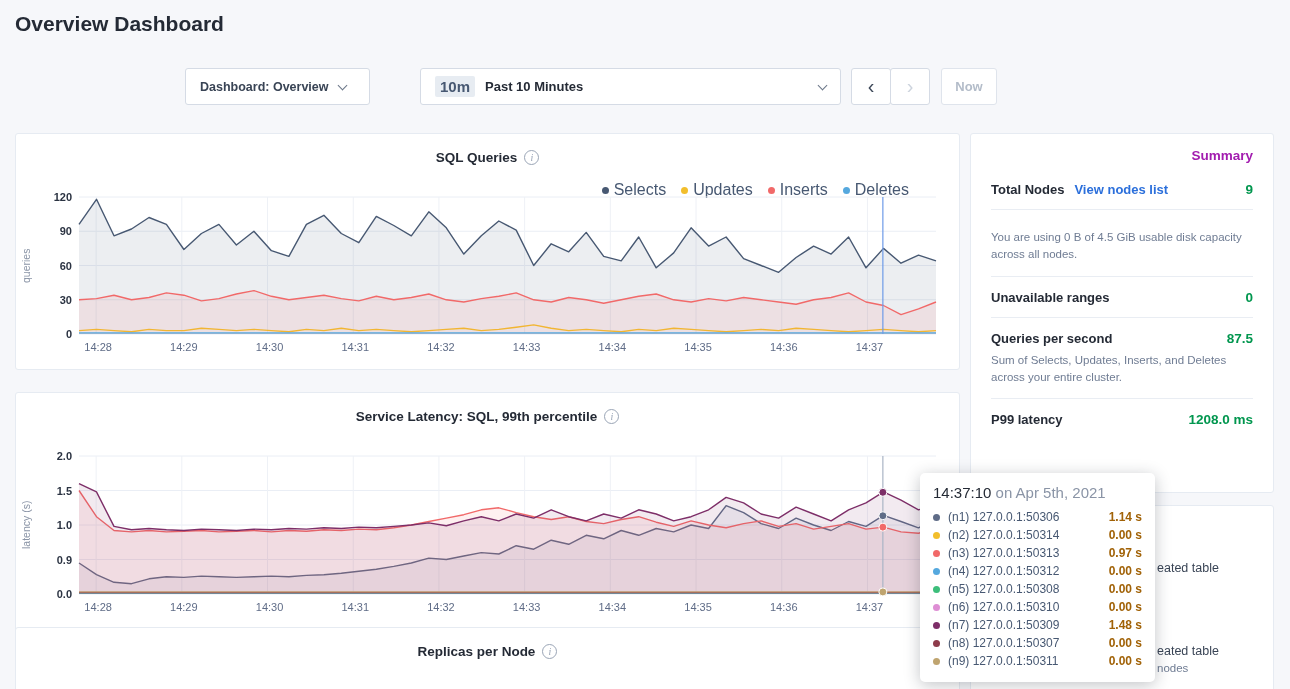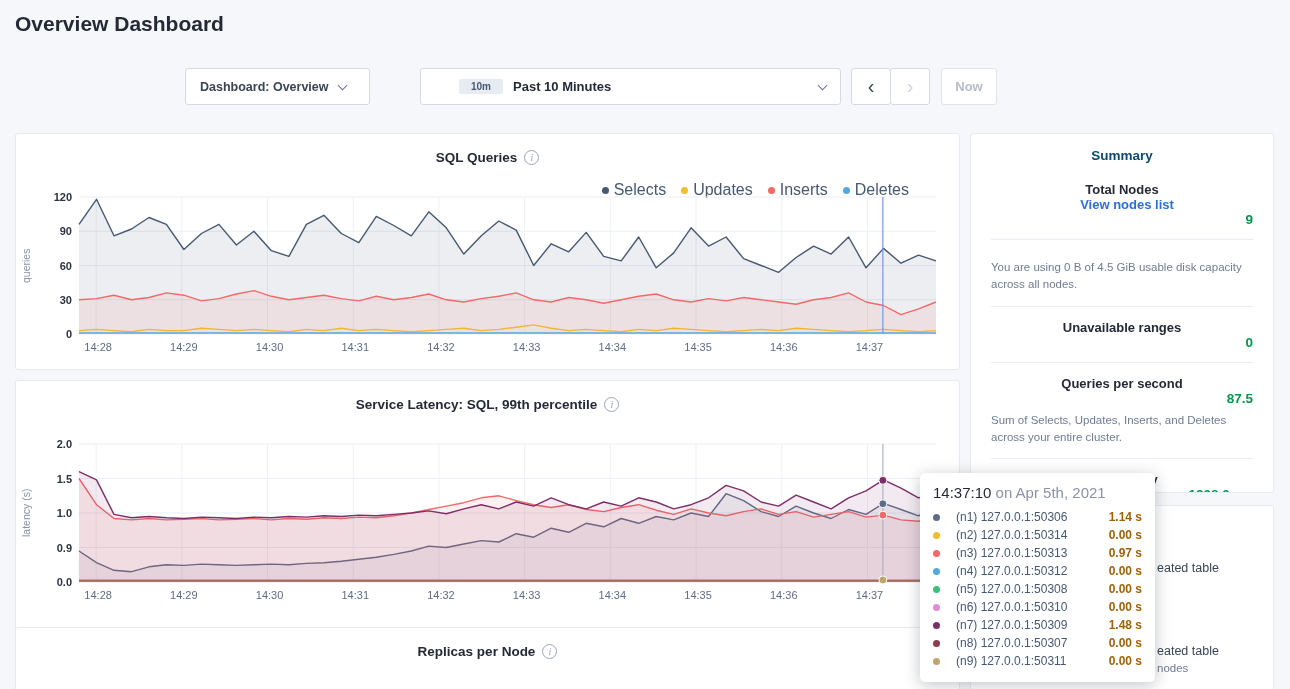--- a/index.html
+++ b/index.html
@@ -12,78 +12,78 @@
   
   .dropdown { position:absolute; top:68px; height:37px; background:#fff; border:1px solid #d5dbe5;
     border-radius:3px; display:flex; align-items:center; padding:0 14px; font-size:12.5px;
     font-weight:700; color:#394455; cursor:pointer; }
   #dd-graph { left:15px; width:144px; }
   #dd-dash  { left:185px; width:185px; }
   .caret { width:7px; height:7px; border-right:1.5px solid #6b7688; border-bottom:1.5px solid #6b7688;
     transform:rotate(45deg); margin-left:10px; margin-top:-3px; flex:none; }
   .timepicker { position:absolute; left:420px; top:68px; width:421px; height:37px; background:#fff;
     border:1px solid #d5dbe5; border-radius:3px; display:flex; align-items:center; padding:0 14px; cursor:pointer; }
-  .tp-badge { background:#e7ecf2; border-radius:2px; font-size:10px; font-weight:700; color:#475872; padding:2px 12px;margin-left:24px; }
+  .tp-badge { background:#e7ecf2; border-radius:2px; font-size:15px; font-weight:700; color:#475872; padding:2px 5px; }
   .tp-label { margin-left:10px; font-size:13px; font-weight:700; color:#242a35; }
   .tp-caret { position:absolute; right:14px; }
   .navbtn { position:absolute; top:68px; width:40px; height:37px; background:#fff; border:1px solid #d5dbe5;
     border-radius:3px; display:flex; align-items:center; justify-content:center; font-size:20px; cursor:pointer; }
   #btn-prev { left:851px; color:#394455; }
   #btn-next { left:890px; color:#ccd3dd; }
   #btn-now { position:absolute; left:941px; top:68px; width:56px; height:37px; background:#fff;
     border:1px solid #dfe4ec; border-radius:3px; color:#b3bcc9; font-size:13px; font-weight:700;
     display:flex; align-items:center; justify-content:center; cursor:default; }
 
   
   .chart-card { position:absolute; left:15px; width:945px; background:#fff; border:1px solid #e6ebf2; border-radius:3px; }
   #card-sql { top:133px; height:237px; }
-  #card-latency { top:380px; height:298px; }
+  #card-latency { top:392px; height:298px; }
   #card-replicas { top:627px; height:120px; }
   .chart-header { position:absolute; left:0; right:0; top:16px; display:flex; align-items:center; justify-content:center; }
   .chart-title { font-size:13.5px; font-weight:700; color:#242a35; }
   .info-icon { width:15px; height:15px; border:1px solid #9aa5b6; border-radius:50%; display:inline-flex;
     align-items:center; justify-content:center; margin-left:7px; color:#9aa5b6; font-size:10px; cursor:pointer; }
   .info-icon i { font-style:italic; font-family:"Liberation Serif", serif; }
   .legend { position:absolute; right:50px; top:47px; display:flex; gap:15px; }
   .legend-item { display:inline-flex; align-items:center; font-size:16px; color:#475872;text-align:center; }
   .legend-item .dot { width:7px; height:7px; border-radius:50%; margin-right:5px; }
   .ylabel { position:absolute; left:2px; top:63px; width:16px; display:flex; align-items:center; justify-content:center;
     font-size:10.5px; color:#8a94a6; writing-mode:vertical-rl; transform:rotate(180deg); }
   .yticks { position:absolute; left:18px; top:63px; width:38px; }
   .yticks span { position:absolute; left:0; right:0; text-align:right; font-size:11px; font-weight:700; color:#2b3342; }
   .plot { position:absolute; left:63px; top:63px; overflow:visible; display:block; }
   .xticks { position:absolute; left:63px; height:16px; width:857px; }
   .xticks span { position:absolute; top:0; width:34px; text-align:center; font-size:11px; color:#5f6c87; }
 
   
   .summary-card { position:absolute; left:970px; top:133px; width:304px; height:360px; background:#fff;
     border:1px solid #e6ebf2; border-radius:3px; padding:14px 20px 0; overflow:hidden; }
-  .summary-title { text-align:center; font-size:13.5px; font-weight:700; color:#0c4a6e; margin-bottom:6px; }
+  .summary-title { text-align:right; font-size:13.5px; font-weight:700; color:#a21caf; margin-bottom:6px; }
   .srow { padding:13px 0 12px; border-bottom:1px solid #e9edf3; }
   .srow:last-child { border-bottom:none; }
-  .srow-main { display:flex; align-items:center;flex-direction:column; }
+  .srow-main { display:flex; align-items:flex-start; }
   .srow-label { font-size:13px; font-weight:700; color:#242a35; }
   .srow-link { font-size:13px; font-weight:700; color:#2b6fdb; margin-left:10px; cursor:pointer; }
   .srow-value { margin-left:auto; font-size:13.5px; font-weight:700; color:#00964E; }
   .srow-sub { margin-top:6px; font-size:11.5px; line-height:1.5; color:#6f7c93; }
 
   
   .events-card { position:absolute; left:970px; top:505px; width:304px; height:240px; background:#fff;
     border:1px solid #e6ebf2; border-radius:3px; }
   .ev-frag { position:absolute; color:#394455; font-size:12.5px; }
   #ev-frag-0 { left:186px; top:55px; }
   #ev-frag-1 { left:186px; top:138px; }
   #ev-frag-2 { left:186px; top:156px; color:#6f7c93; font-size:11.5px; }
 
   
   .tooltip { position:absolute; left:920px; top:473px; width:235px; background:#fff; border-radius:5px;
     box-shadow:0 3px 16px rgba(36,42,53,0.28); padding:11px 13px 12px; z-index:20; }
   .tt-header { font-size:15px; color:#242a35; margin-bottom:7px; }
   .tt-gray { color:#8a94a6; }
-  .tt-row { display:flex; align-items:center; height:18px; font-size:12px;gap:8px; }
+  .tt-row { display:flex; align-items:center; height:18px; font-size:12px; }
   .tt-dot { width:7px; height:7px; border-radius:50%; margin-right:8px; flex:none; }
   .tt-label { color:#475872; flex:1; white-space:nowrap; }
   .tt-value { font-weight:700; color:#a16207; white-space:nowrap; }
 </style>
 </head>
 <body>
 
 <div class="page">
 
   <h1 class="page-title">Overview Dashboard</h1>

